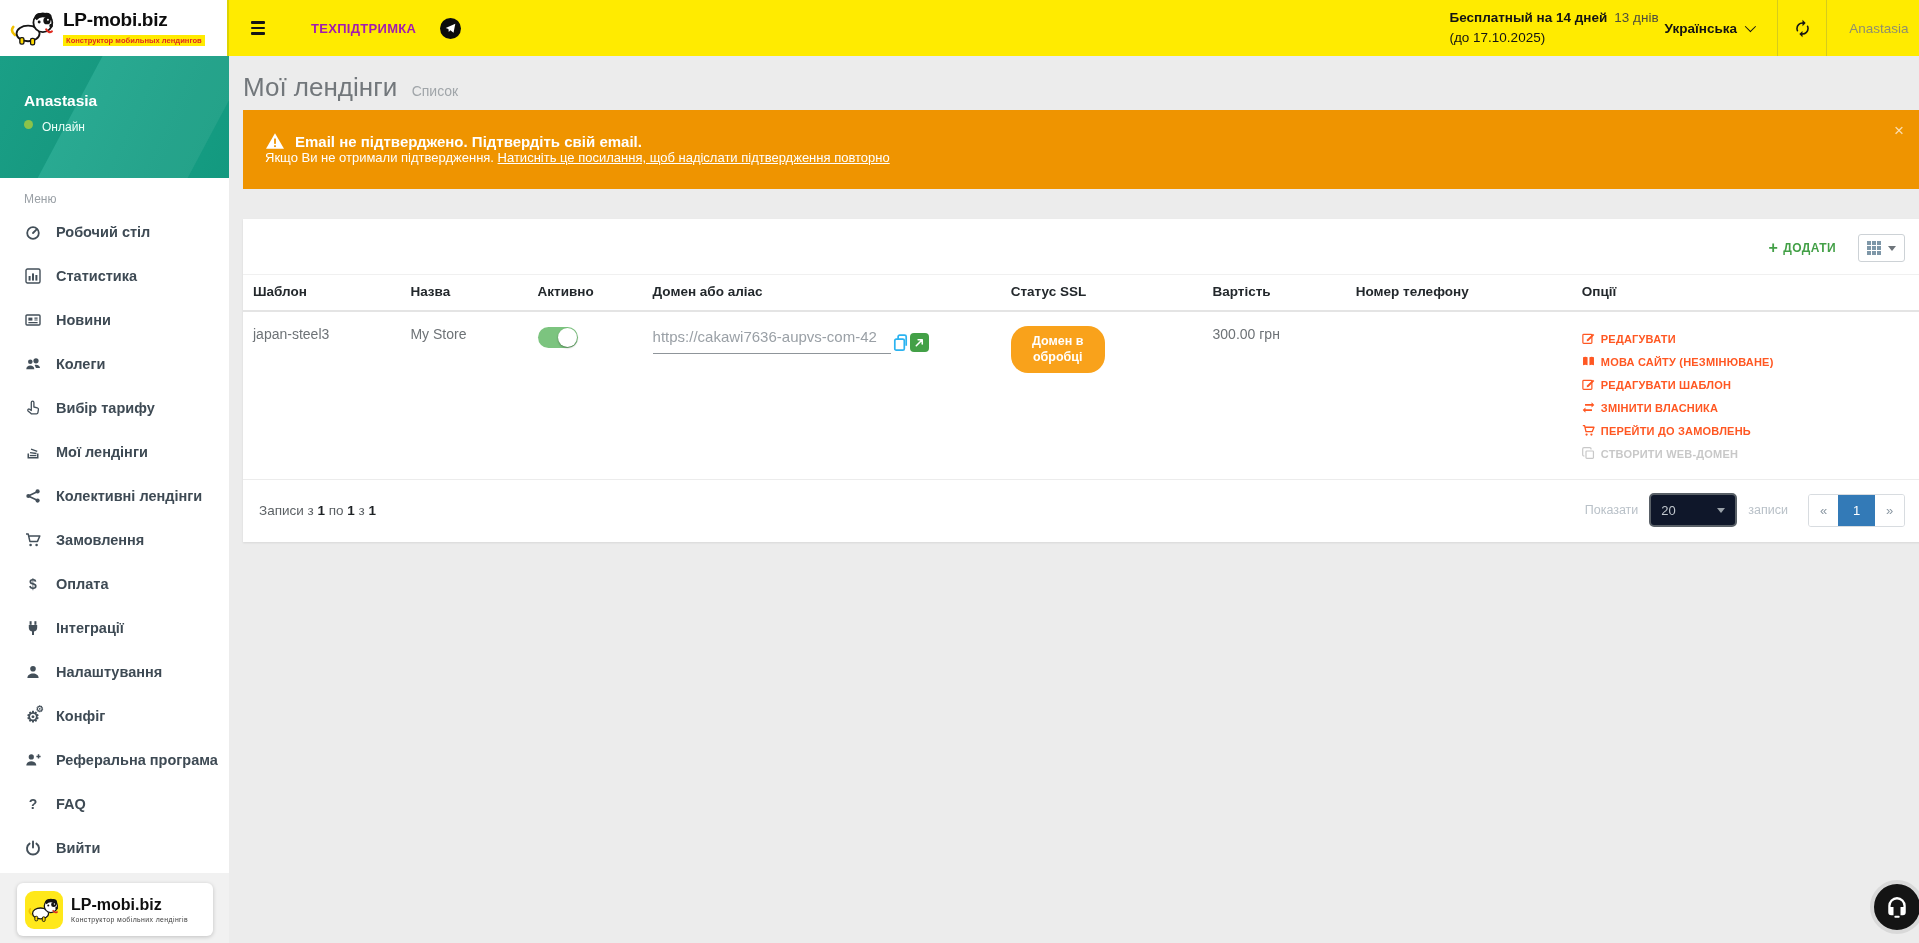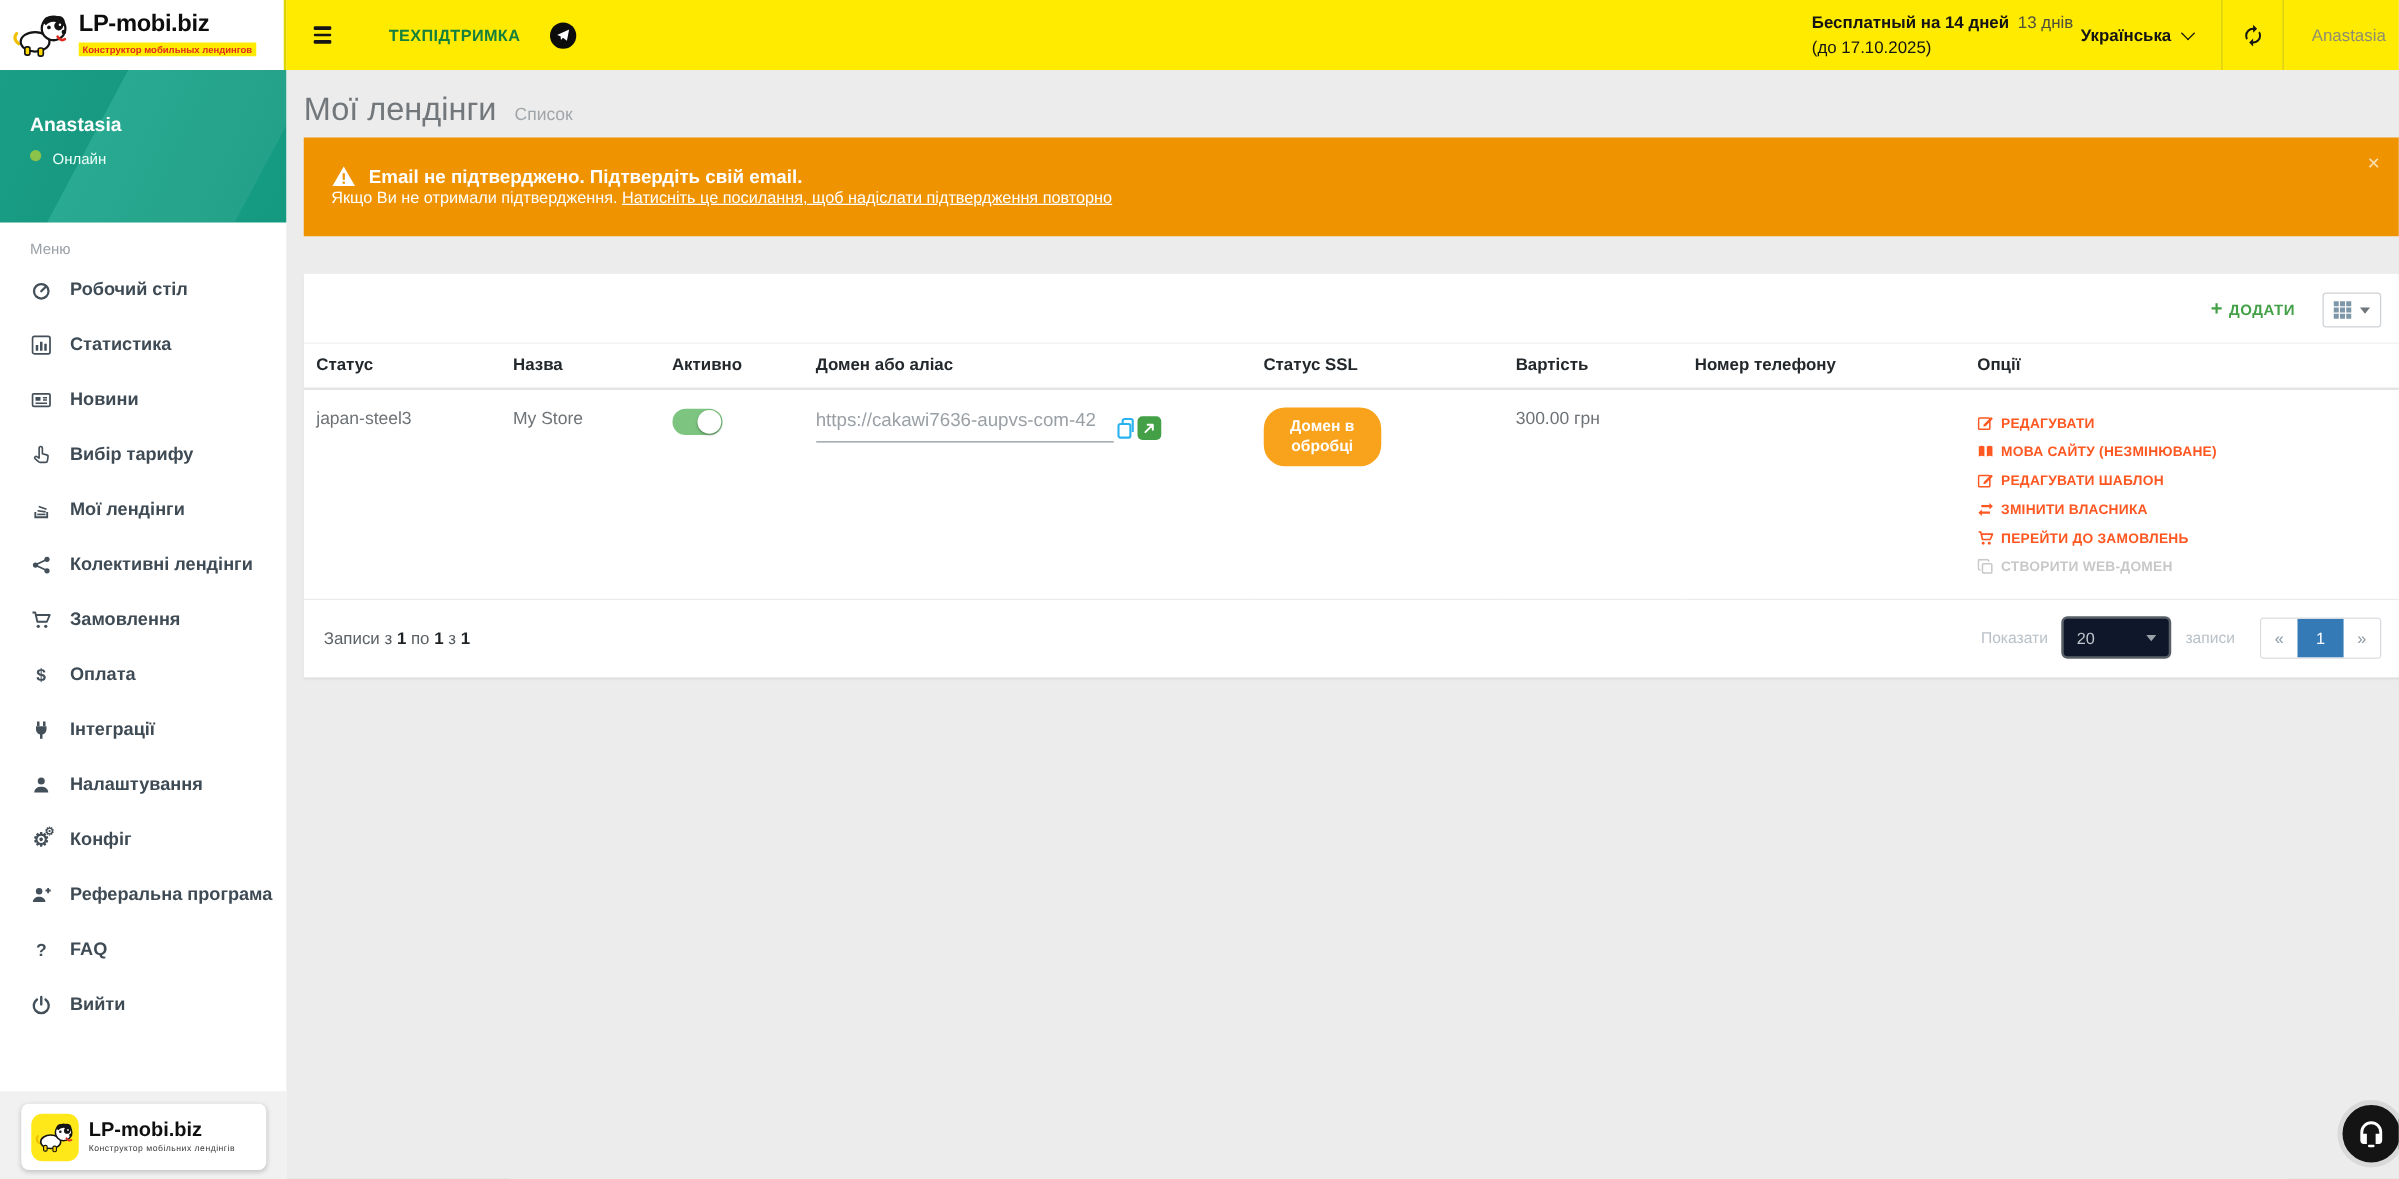--- a/index.html
+++ b/index.html
@@ -7,21 +7,21 @@
   svg{display:block}
   button{font-family:inherit}
 
   
   .topbar{position:absolute;top:0;left:0;right:0;height:56px;background:var(--brand-yellow,#ffeb00);display:flex;align-items:center;z-index:5;}
   .brand{width:229px;align-self:stretch;background:#fff;display:flex;align-items:center;gap:7px;padding:3px 6px 3px 10px;box-sizing:border-box;border-right:2px solid #ded400;cursor:pointer;}
   .brand-name{font-size:19px;font-weight:800;color:#0d0d0d;line-height:1;letter-spacing:-.3px;}
   .brand-tag{display:inline-block;background:var(--brand-yellow,#ffeb00);color:#e02b20;font-size:7.6px;font-weight:700;padding:1px 3px;margin-top:3px;white-space:nowrap;}
   .burger{margin-left:16px;width:26px;height:26px;background:none;border:0;display:flex;flex-direction:column;justify-content:center;gap:3px;cursor:pointer;}
   .burger i{display:block;height:2.4px;background:#151515;border-radius:1px;}
-  .support{margin-left:40px;display:flex;align-items:center;gap:24px;font-size:13px;font-weight:700;color:#15803d;letter-spacing:.3px;text-decoration:none;cursor:pointer;}
+  .support{margin-left:40px;display:flex;align-items:center;gap:24px;font-size:13px;font-weight:700;color:#a21caf;letter-spacing:.3px;text-decoration:none;cursor:pointer;}
   .tg{width:21px;height:21px;border-radius:50%;background:#0c0c0c;display:flex;align-items:center;justify-content:center;}
   .spacer{flex:1}
   .plan{font-size:13.5px;color:#141414;line-height:20px;margin-right:6px;}
   .plan b{font-weight:700}
   .plan .days{color:#4e4e3c;margin-left:7px;font-weight:400;}
   .lang{display:flex;align-items:center;gap:8px;font-weight:700;font-size:13.5px;color:#141414;margin-right:24px;cursor:pointer;}
   .chev{width:7px;height:7px;border-right:1.7px solid #141414;border-bottom:1.7px solid #141414;transform:rotate(45deg) translateY(-2px);}
   .vdiv{width:1px;align-self:stretch;background:#d6cb1c;}
   .refresh{width:48px;background:none;border:0;display:flex;justify-content:center;cursor:pointer;}
   .uname{min-width:88px;text-align:center;font-size:13.5px;color:#8e8e6f;padding:0 8px;cursor:pointer;}
@@ -196,20 +196,31 @@
             <svg width="16" height="16" viewBox="0 0 16 16" fill="currentColor">
               <rect x="1" y="3" width="14" height="10" rx="1" fill="none" stroke="currentColor" stroke-width="1.4"></rect>
               <rect x="3.4" y="5.6" width="4" height="3"></rect>
               <path d="M9.4 6.2h3.2M9.4 8h3.2M3.4 10.6h9.2" stroke="currentColor" stroke-width="1.2"></path>
             </svg>
           </span>
         <span>Новини</span>
         </a>
       <a class="mi">
         <span class="mico">
+            <svg width="16" height="16" viewBox="0 0 16 16" fill="currentColor">
+              <circle cx="5.3" cy="5.8" r="2.3"></circle>
+              <circle cx="11" cy="4.8" r="2.6"></circle>
+              <path d="M1.3 13.2c0-2.3 1.8-3.6 4-3.6s4 1.3 4 3.6z"></path>
+              <path d="M9.6 9c.5-.2 1-.3 1.5-.3 2.2 0 3.9 1.3 3.9 3.3h-4z"></path>
+            </svg>
+          </span>
+        <span>Колеги</span>
+        </a>
+      <a class="mi">
+        <span class="mico">
             <svg width="16" height="16" viewBox="0 0 16 16">
               <path d="M6.3 2.6c0-.8.6-1.4 1.3-1.4s1.3.6 1.3 1.4V7l3.4.9c.8.2 1.3.9 1.1 1.7l-.5 3.1c-.1.7-.7 1.2-1.4 1.2H7.1c-.5 0-1-.2-1.3-.6L3 10.9c-.4-.5-.3-1.2.2-1.6.4-.3 1-.3 1.4 0l1.7 1.2z" fill="none" stroke="currentColor" stroke-width="1.3" stroke-linejoin="round"></path>
             </svg>
           </span>
         <span>Вибір тарифу</span>
         </a>
       <a class="mi">
         <span class="mico">
             <svg width="16" height="16" viewBox="0 0 16 16" fill="currentColor">
               <path d="M2.5 9.5v5h11v-5H12v3.5H4V9.5z"></path>
@@ -360,21 +371,21 @@
             <col style="width:126px">
             <col style="width:114px">
             <col style="width:355px">
           <col style="width:200px">
             <col style="width:142px">
             <col style="width:224px">
             <col style="width:346px">
         </colgroup>
         <thead>
           <tr>
-            <th>Статус</th>
+            <th>Шаблон</th>
             <th>Назва</th>
             <th>Активно</th>
             <th>Домен або аліас</th>
             <th>Статус SSL</th>
             <th>Вартість</th>
             <th>Номер телефону</th>
             <th>Опції</th>
           </tr>
         </thead>
         <tbody>

